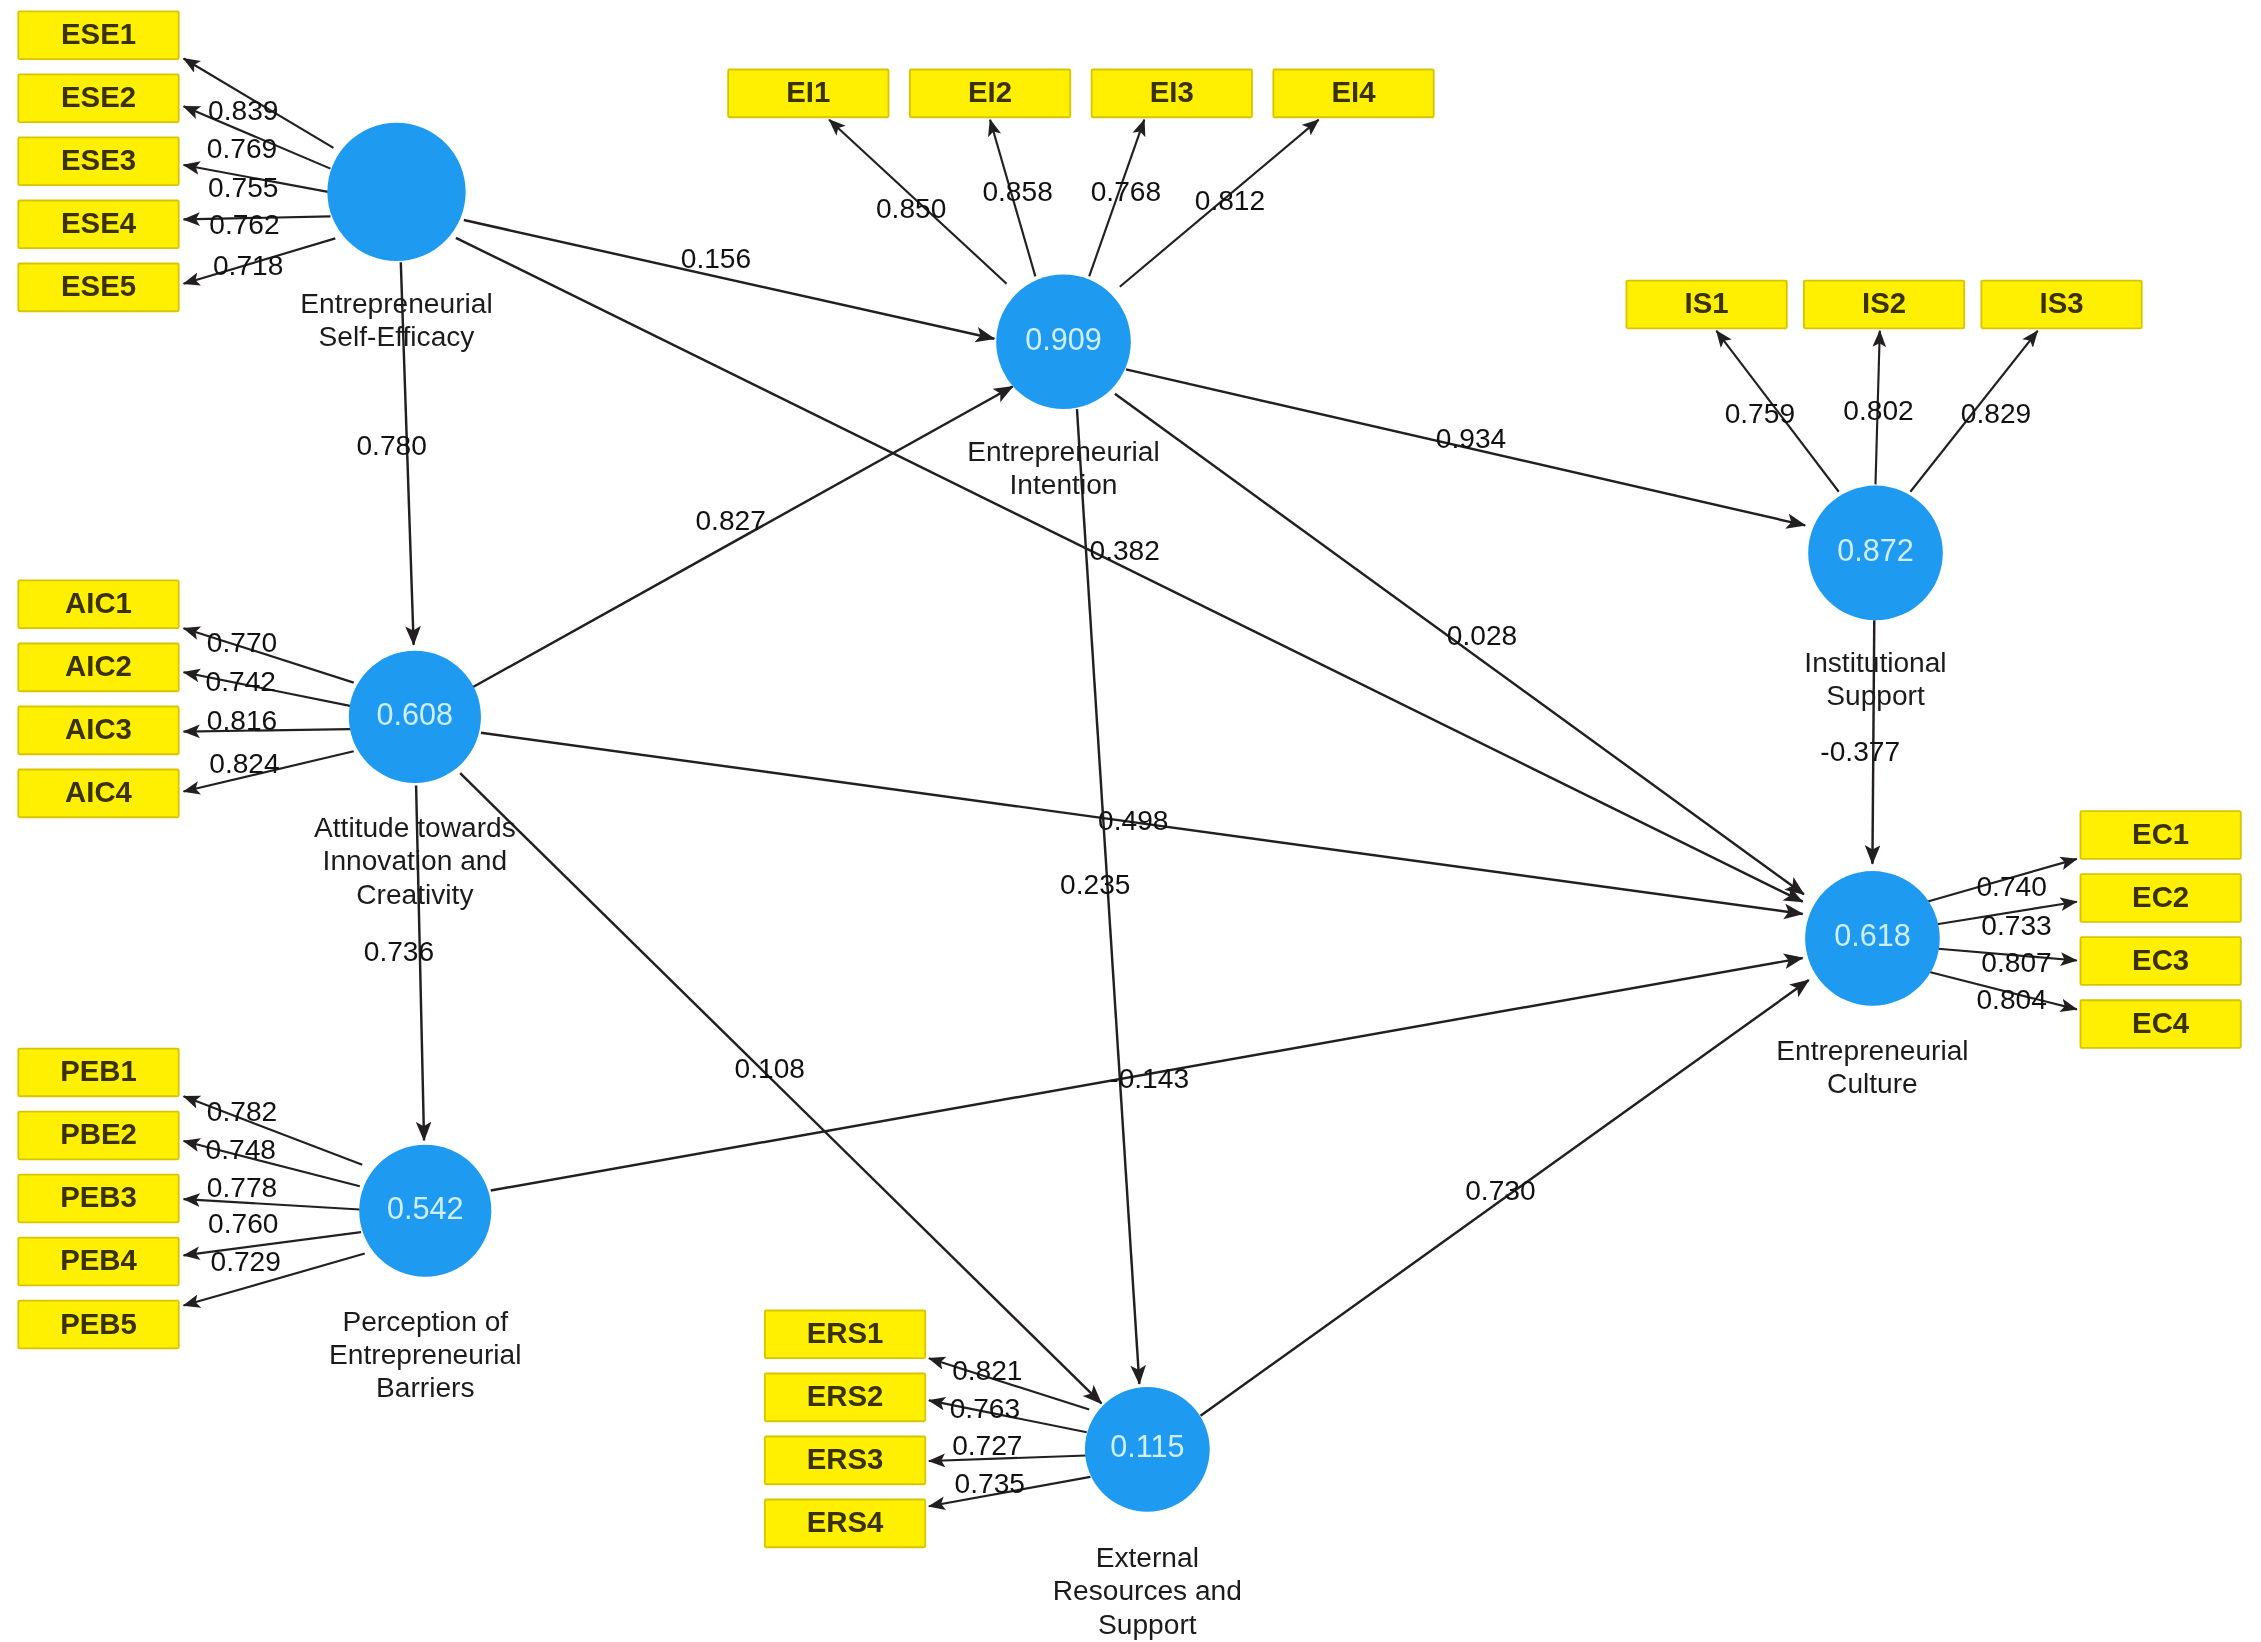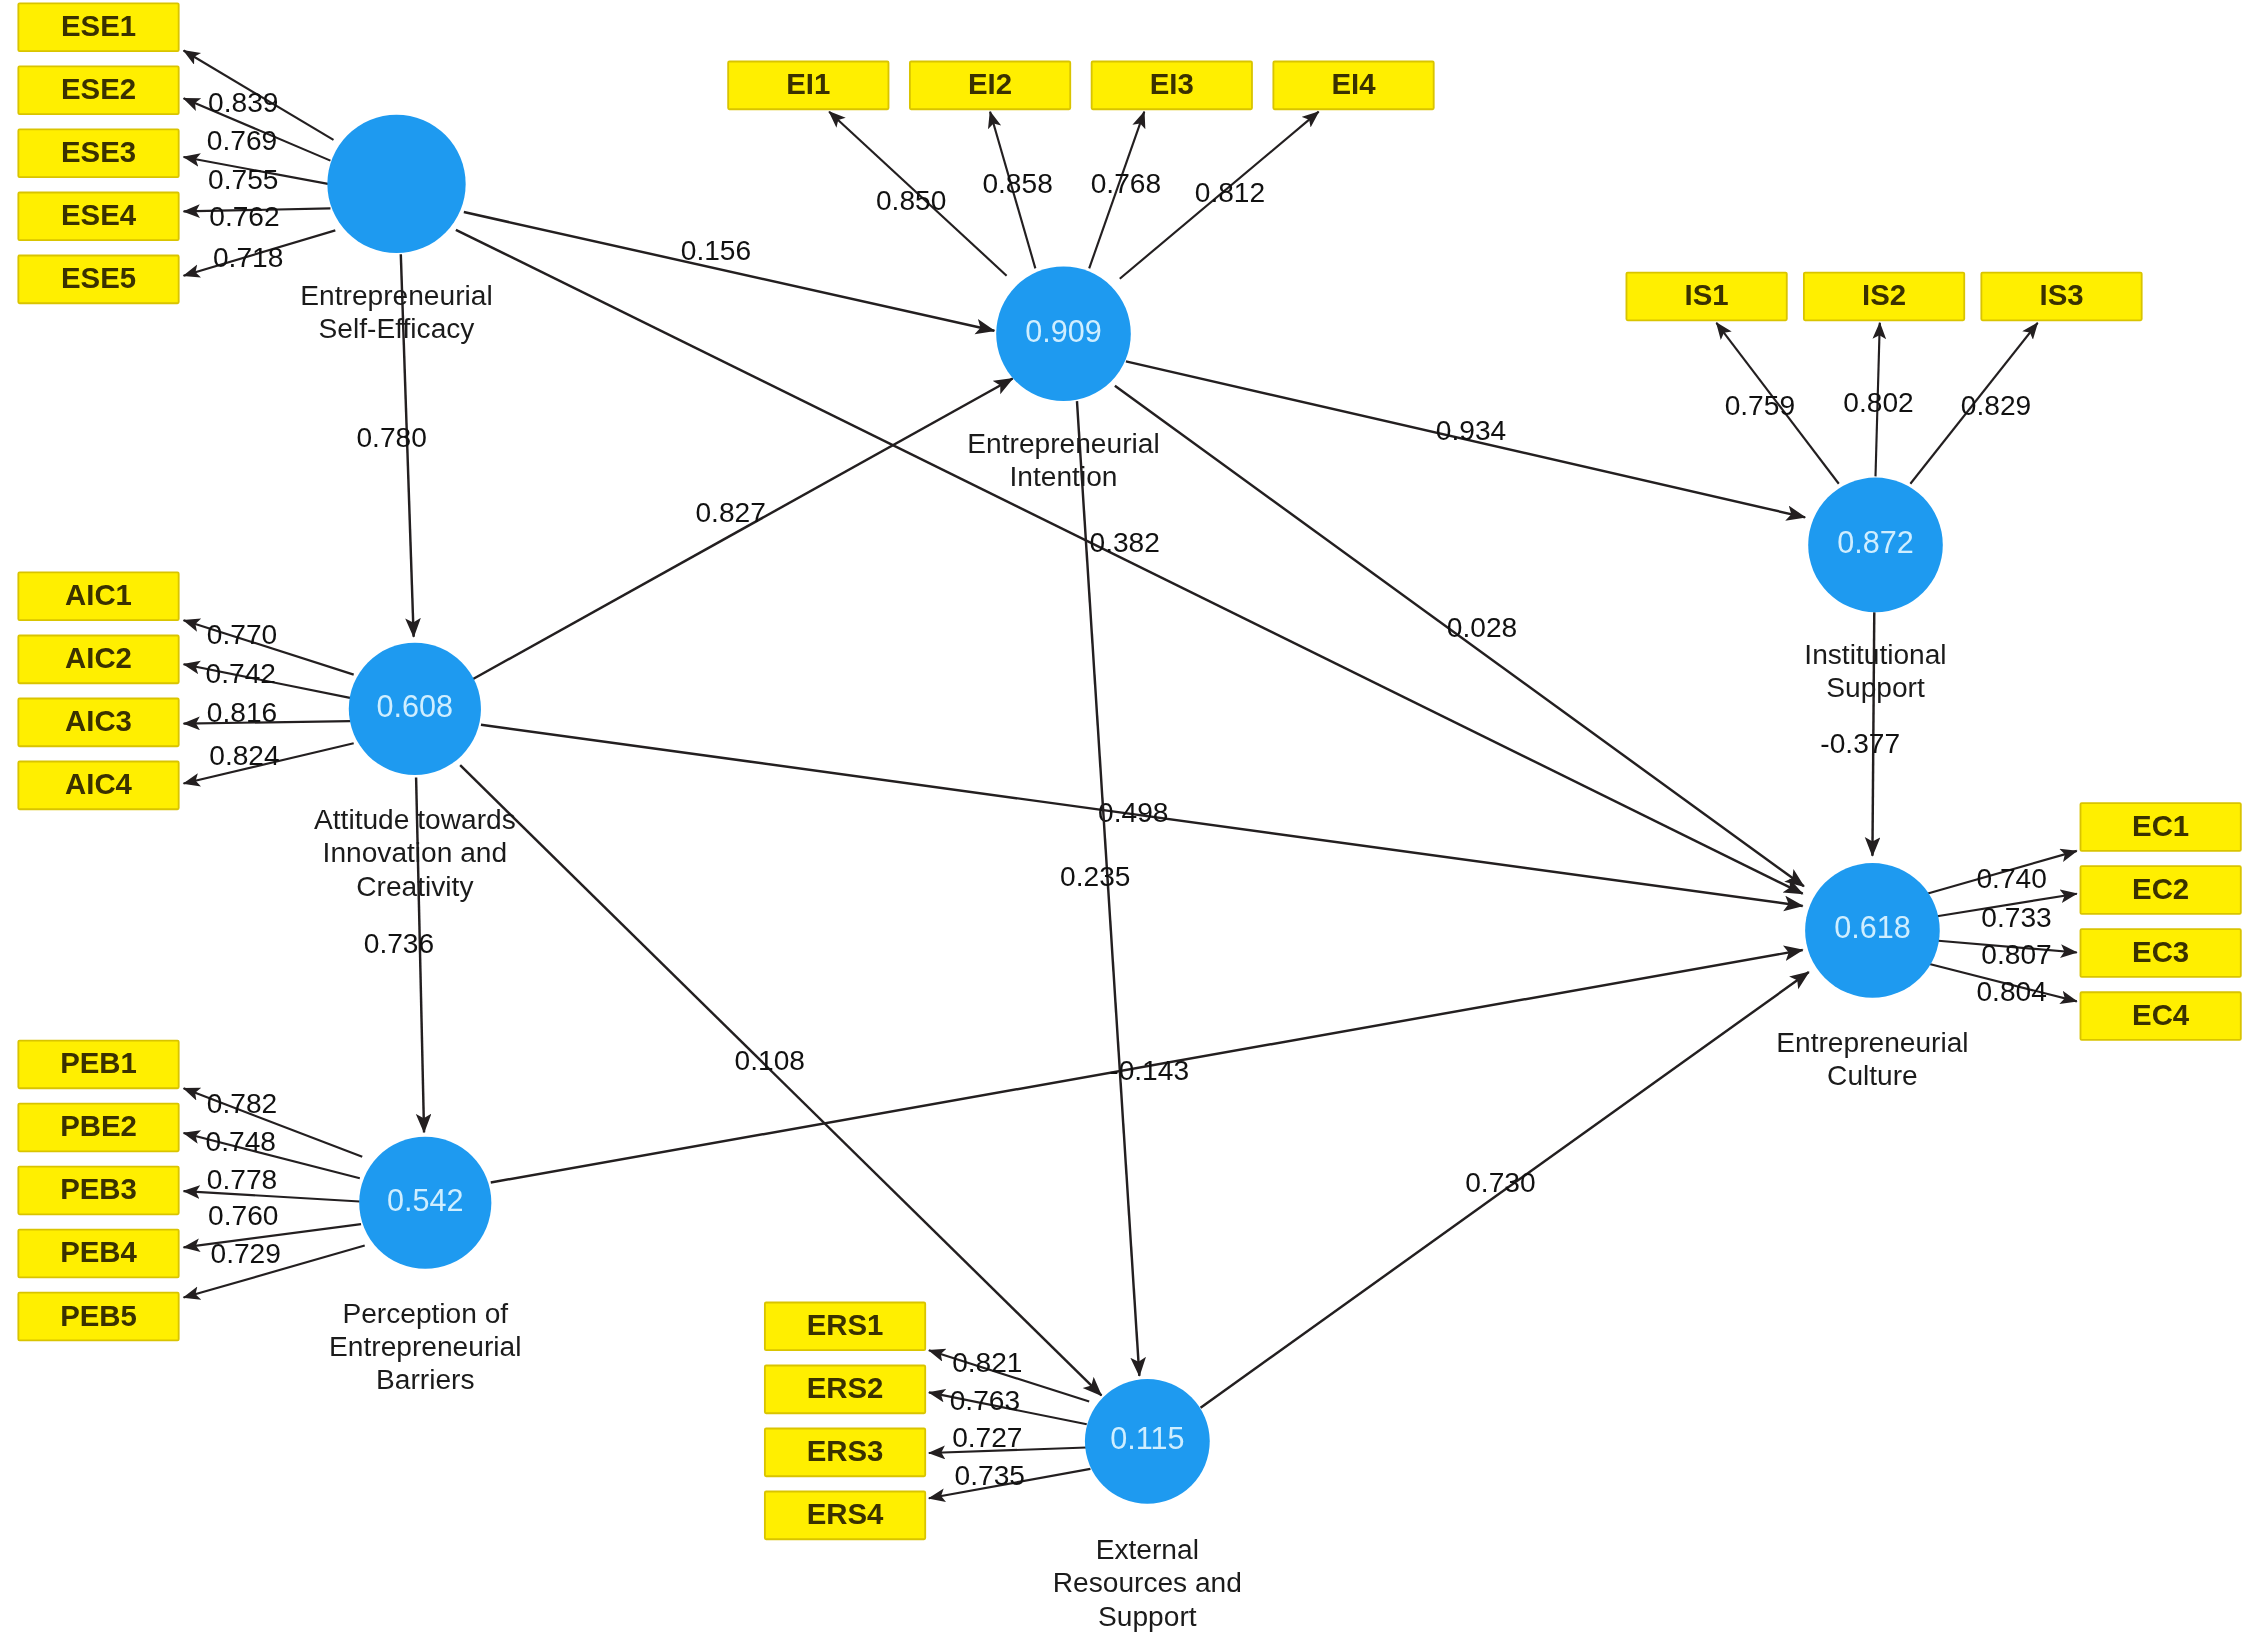--- a/index.html
+++ b/index.html
@@ -1,17 +1,17 @@
 <!DOCTYPE html>
 <html style="font-size:9.8px"><head>
 <meta charset="utf-8">
 <style>
   html,body{margin:0;padding:0;background:#ffffff;}
   body{width:2261px;height:1643px;font-family:"Liberation Sans",sans-serif;overflow:hidden;}
-  #stage{position:relative;width:2261px;height:1565px;background:#fff;}
+  #stage{position:relative;width:2261px;height:1565px;background:#fff;margin-top:8px;}
   svg#diagram{position:absolute;inset:0;width:2261px;height:1643px;display:block;}
   .ind-rect{fill:#ffef00;stroke:#d9c400;stroke-width:3;}
   .ind-label{font-family:"Liberation Sans",sans-serif;font-size:48px;font-weight:600;fill:#3a3100;text-anchor:middle;dominant-baseline:middle;}
   .lv-circle{fill:#1e9af0;}
   .lv-val{font-family:"Liberation Sans",sans-serif;font-size:50px;fill:#cfeeff;text-anchor:middle;dominant-baseline:middle;}
   .lv-name{font-family:"Liberation Sans",sans-serif;font-size:46px;fill:#1b1b1b;text-anchor:middle;}
   .edge{stroke:#231f20;stroke-width:4;fill:none;}
   .edge-thin{stroke:#231f20;stroke-width:3.5;fill:none;}
   .coef{font-family:"Liberation Sans",sans-serif;font-size:46px;fill:#111;text-anchor:middle;dominant-baseline:middle;}
   .coef-l{text-anchor:start;}

